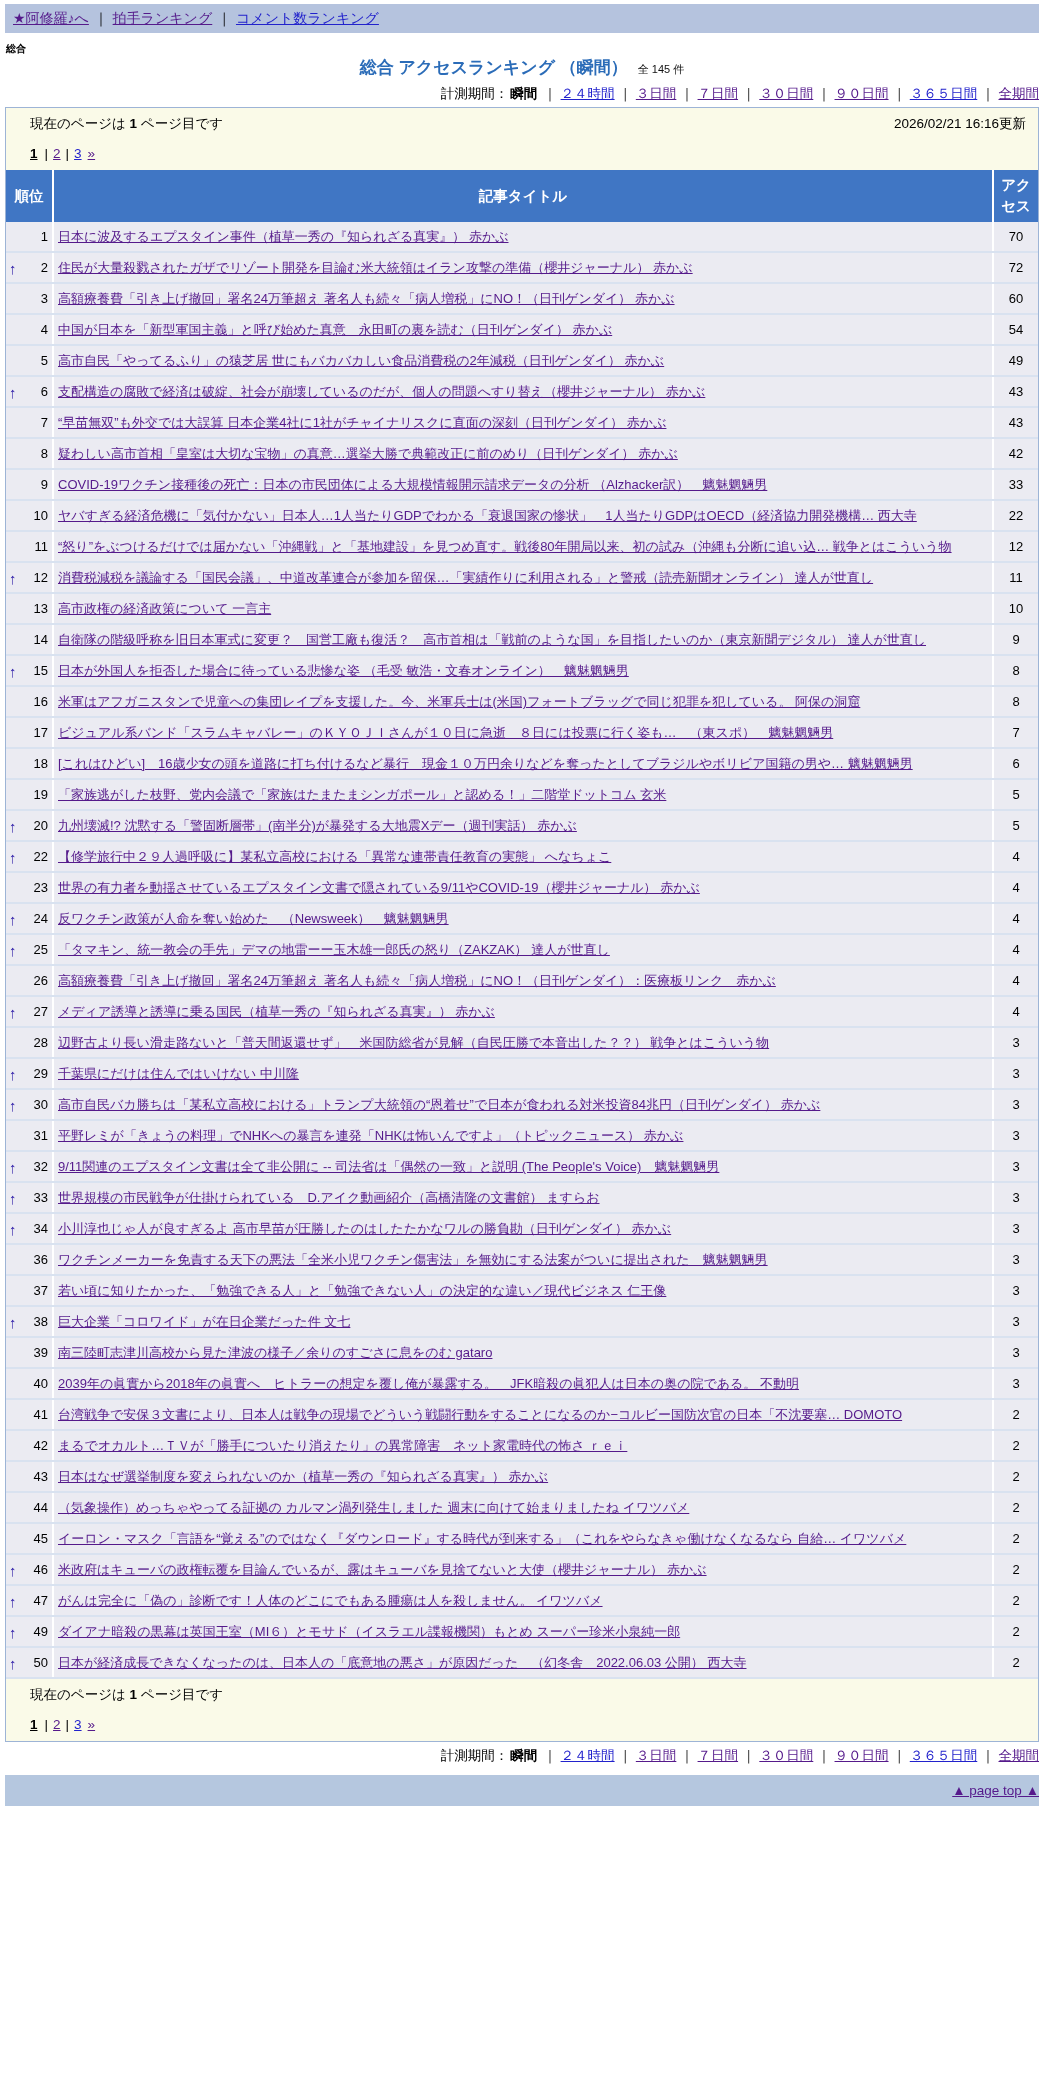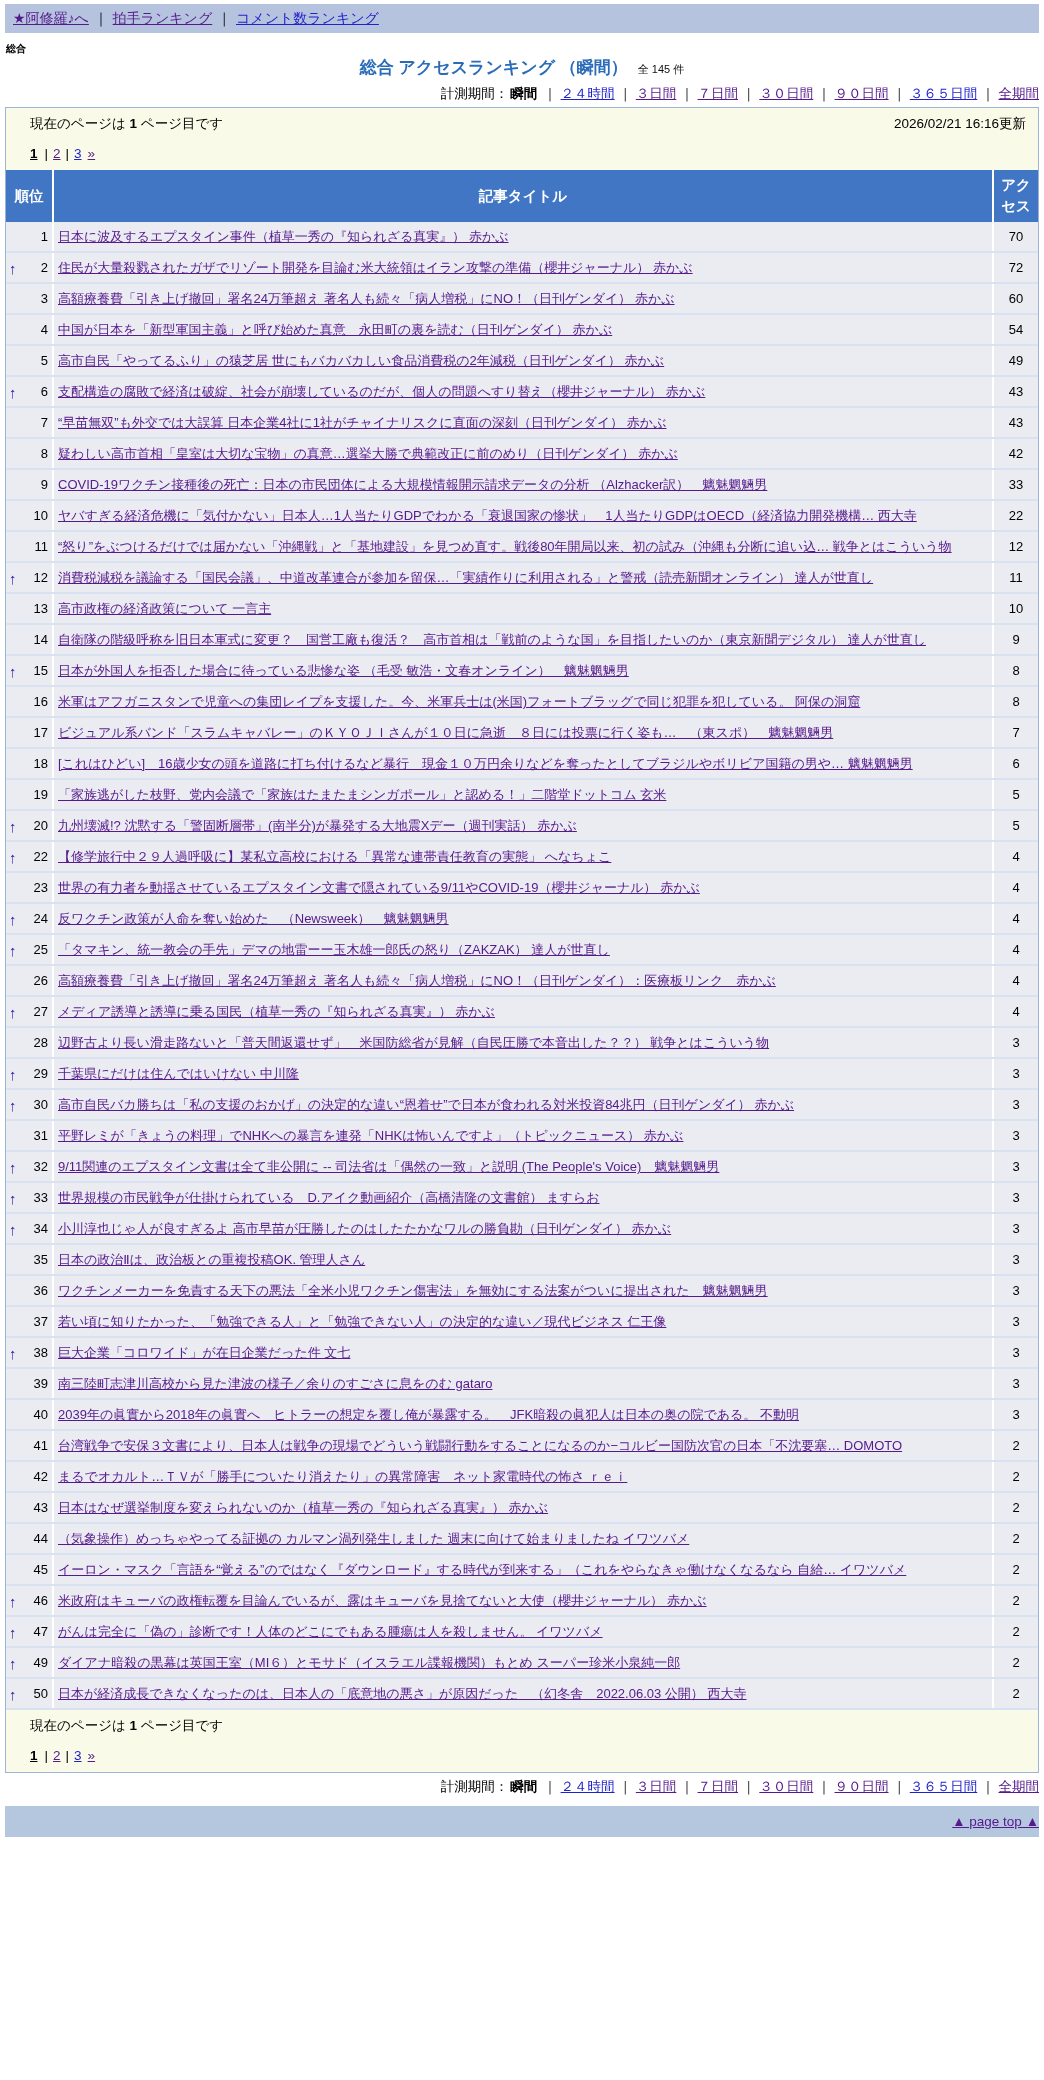--- a/index.html
+++ b/index.html
@@ -467,21 +467,21 @@
     </td>
     <td class="access">3</td>
   </tr>
 
   <tr>
     <td class="rank">
       <span class="arrow">↑</span>
       <span class="num">30</span>
     </td>
     <td class="titlecell">
-      <a>高市自民バカ勝ちは「私の支援のおかげ」の決定的な違い“恩着せ”で日本が食われる対米投資84兆円（日刊ゲンダイ） 赤かぶ</a>
+      <a>高市自民バカ勝ちは「某私立高校における」トランプ大統領の“恩着せ”で日本が食われる対米投資84兆円（日刊ゲンダイ） 赤かぶ</a>
     </td>
     <td class="access">3</td>
   </tr>
 
   <tr>
     <td class="rank">
       
       <span class="num">31</span>
     </td>
     <td class="titlecell">
@@ -516,30 +516,20 @@
     <td class="rank">
       <span class="arrow">↑</span>
       <span class="num">34</span>
     </td>
     <td class="titlecell">
       <a>小川淳也じゃ人が良すぎるよ 高市早苗が圧勝したのはしたたかなワルの勝負勘（日刊ゲンダイ） 赤かぶ</a>
     </td>
     <td class="access">3</td>
   </tr>
 
-  <tr>
-    <td class="rank">
-      
-      <span class="num">35</span>
-    </td>
-    <td class="titlecell">
-      <a>日本の政治Ⅱは、政治板との重複投稿OK. 管理人さん</a>
-    </td>
-    <td class="access">3</td>
-  </tr>
 
   <tr>
     <td class="rank">
       
       <span class="num">36</span>
     </td>
     <td class="titlecell">
       <a>ワクチンメーカーを免責する天下の悪法「全米小児ワクチン傷害法」を無効にする法案がついに提出された　魑魅魍魎男</a>
     </td>
     <td class="access">3</td>

